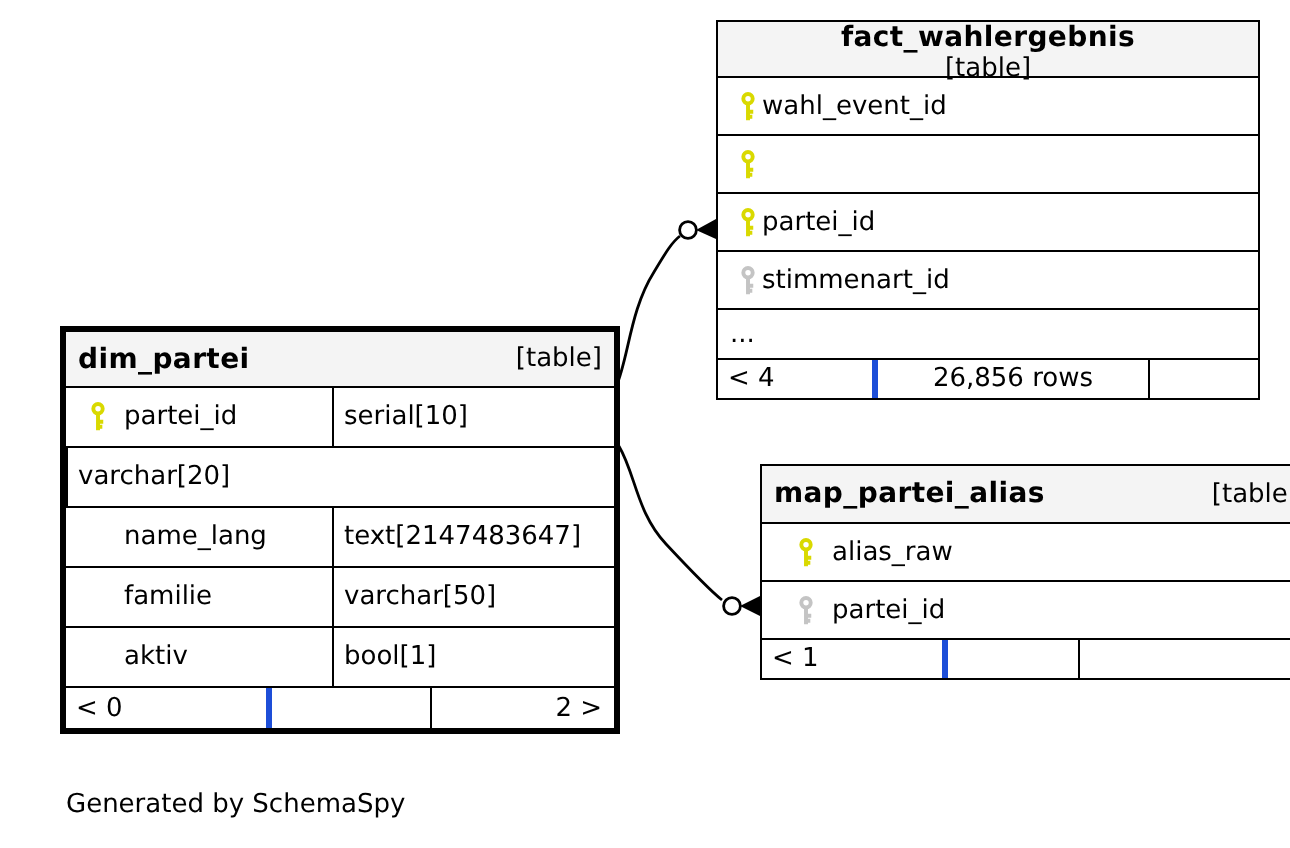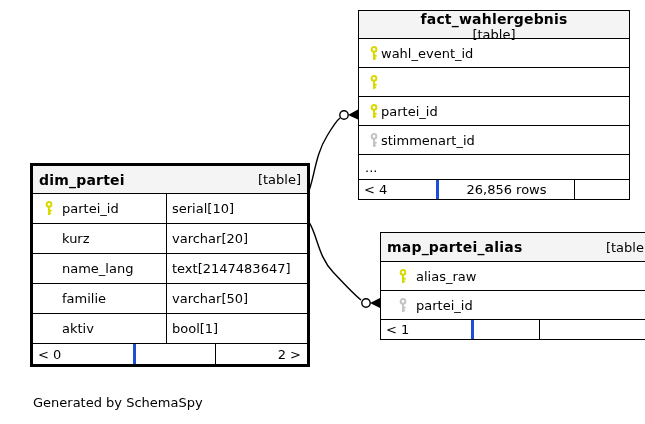--- a/index.html
+++ b/index.html
@@ -128,24 +128,20 @@
             <svg class="key ky" viewBox="0 0 10 16">
               <circle cx="5" cy="3.6" r="2.5" fill="none" stroke="currentColor" stroke-width="2.1"></circle>
               <path d="M5 6 L5 15 M5 10.5 L7.8 10.5 M5 13.2 L7.3 13.2" stroke="currentColor" stroke-width="2.1" fill="none"></path>
             </svg>
           </span>
         <span>partei_id</span>
       </span>
       <span class="tcell">serial[10]</span>
     </div>
     <div class="trow">
-      <span class="ncell">
-        <span class="kwrap empty"></span>
-        <span>kurz</span>
-      </span>
       <span class="tcell">varchar[20]</span>
     </div>
     <div class="trow">
       <span class="ncell">
         <span class="kwrap empty"></span>
         <span>name_lang</span>
       </span>
       <span class="tcell">text[2147483647]</span>
     </div>
     <div class="trow">

